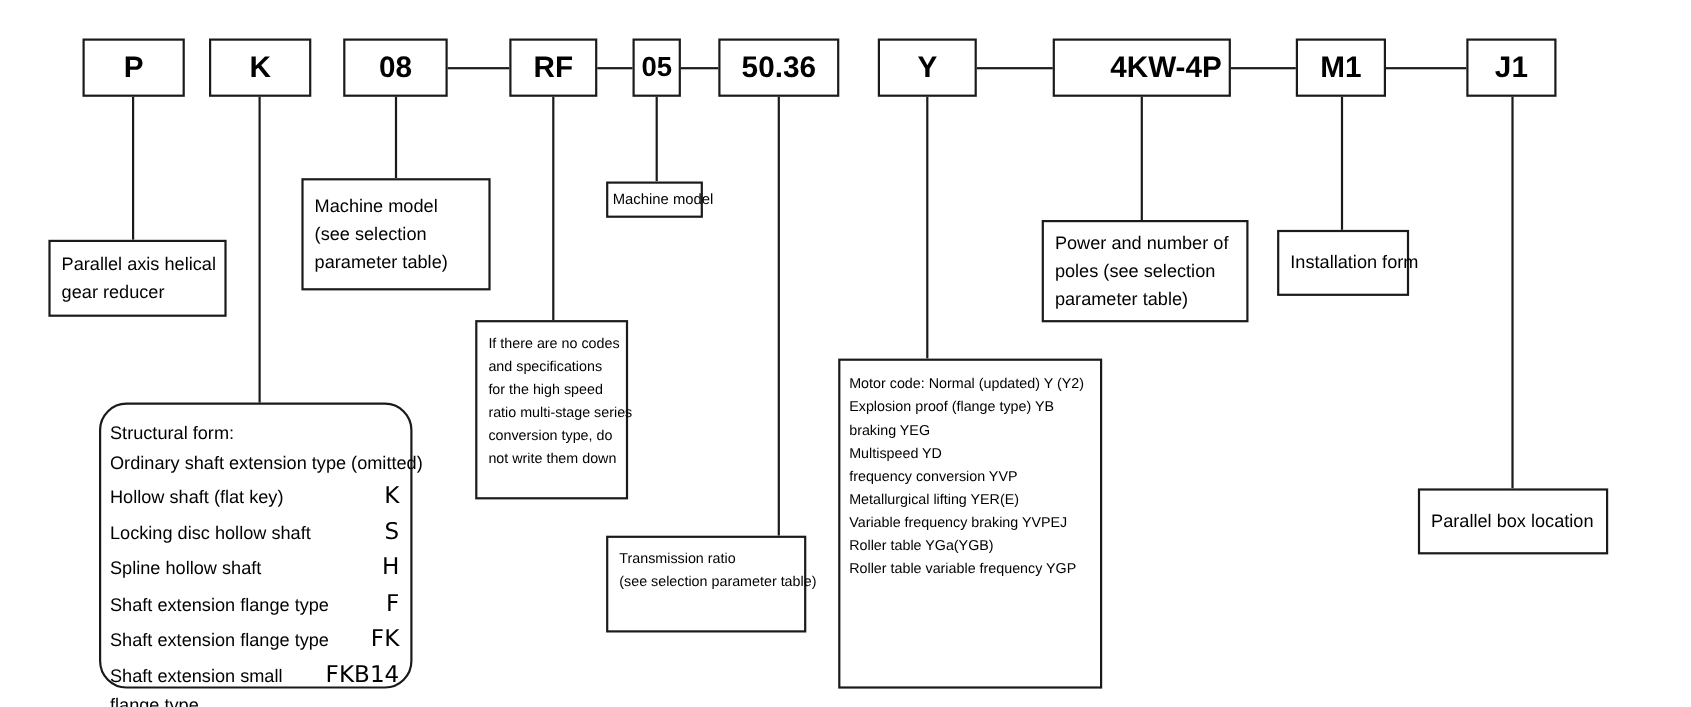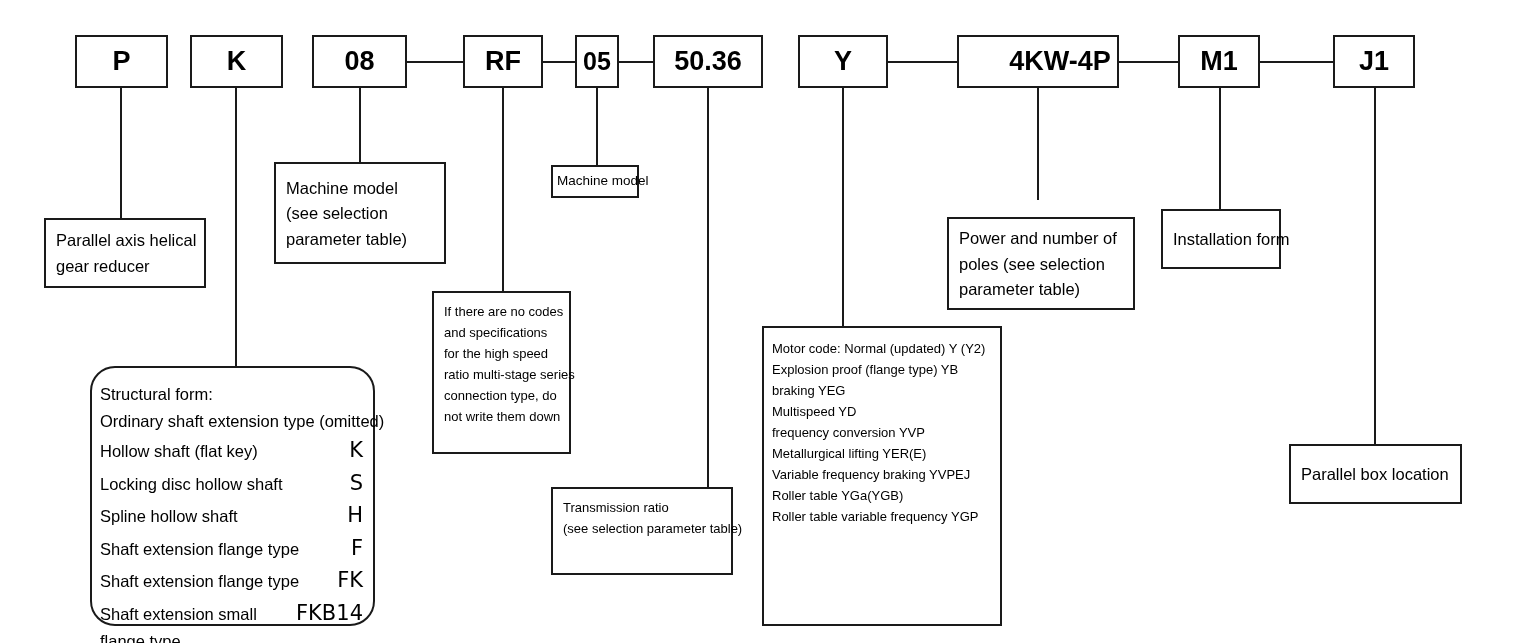--- a/index.html
+++ b/index.html
@@ -162,30 +162,30 @@
 
   <div class="box desc-box tiny centered" style="left:551px; top:165px; width:88px; height:33px;">
     <div class="desc-line">Machine model</div>
   </div>
 
   <div class="box desc-box small-text" style="left:432px; top:291px; width:139px; height:163px;">
     <div class="desc-line">If there are no codes</div>
     <div class="desc-line">and specifications</div>
     <div class="desc-line">for the high speed</div>
     <div class="desc-line">ratio multi-stage series</div>
-    <div class="desc-line">connection type, do</div>
+    <div class="desc-line">conversion type, do</div>
     <div class="desc-line">not write them down</div>
   </div>
 
   <div class="box desc-box small-text" style="left:551px; top:487px; width:182px; height:88px;">
     <div class="desc-line">Transmission ratio</div>
     <div class="desc-line">(see selection parameter table)</div>
   </div>
 
-  <div class="box desc-box centered" style="left:947px; top:200px; width:188px; height:93px;margin-top:17px;">
+  <div class="box desc-box centered" style="left:947px; top:200px; width:188px; height:93px;">
     <div class="desc-line">Power and number of</div>
     <div class="desc-line">poles (see selection</div>
     <div class="desc-line">parameter table)</div>
   </div>
 
   <div class="box desc-box centered" style="left:1161px; top:209px; width:120px; height:60px;">
     <div class="desc-line">Installation form</div>
   </div>
 
   <div class="box desc-box centered" style="left:1289px; top:444px; width:173px; height:60px;">

